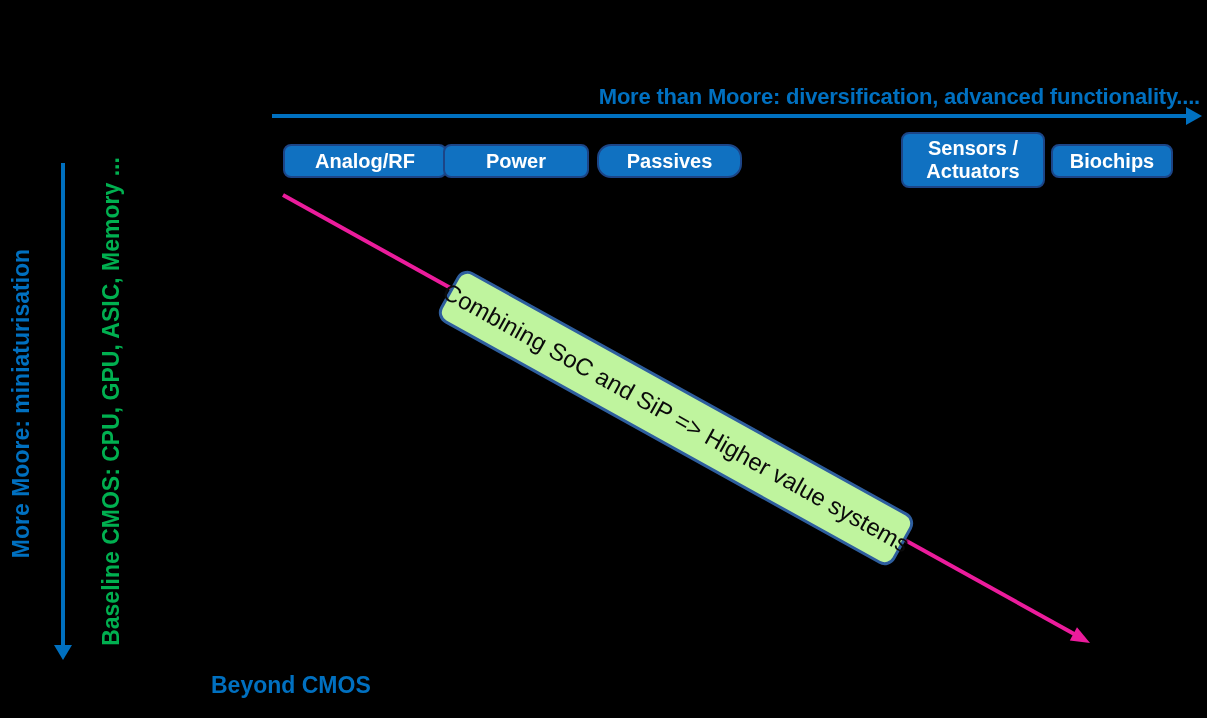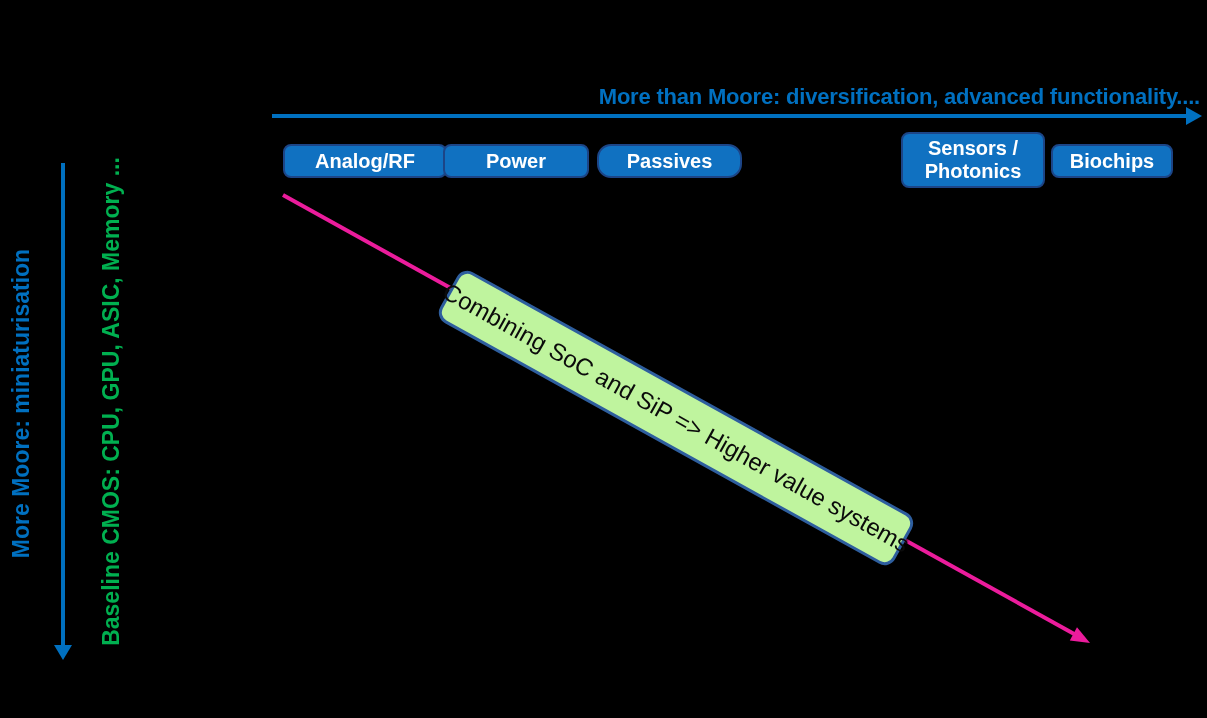--- a/index.html
+++ b/index.html
@@ -180,25 +180,26 @@
   <div class="cat-box cat-analog">
     <span>Analog/RF</span>
   </div>
   <div class="cat-box cat-power">
     <span>Power</span>
   </div>
   <div class="cat-box cat-passives">
     <span>Passives</span>
   </div>
   <div class="cat-box cat-sensors">
-    <span>Sensors / Photonics</span>
+    <span>Sensors / Actuators</span>
   </div>
   <div class="cat-box cat-biochips">
     <span>Biochips</span>
   </div>
 
   <div class="vlabel vlabel-blue">More Moore: miniaturisation</div>
   <div class="down-arrow-line"></div>
   <div class="down-arrow-head"></div>
   <div class="vlabel vlabel-green">Baseline CMOS: CPU, GPU, ASIC, Memory ...</div>
 
+  <div class="beyond-cmos-label">Beyond CMOS</div>
 
 </div>
 
 </body></html>

